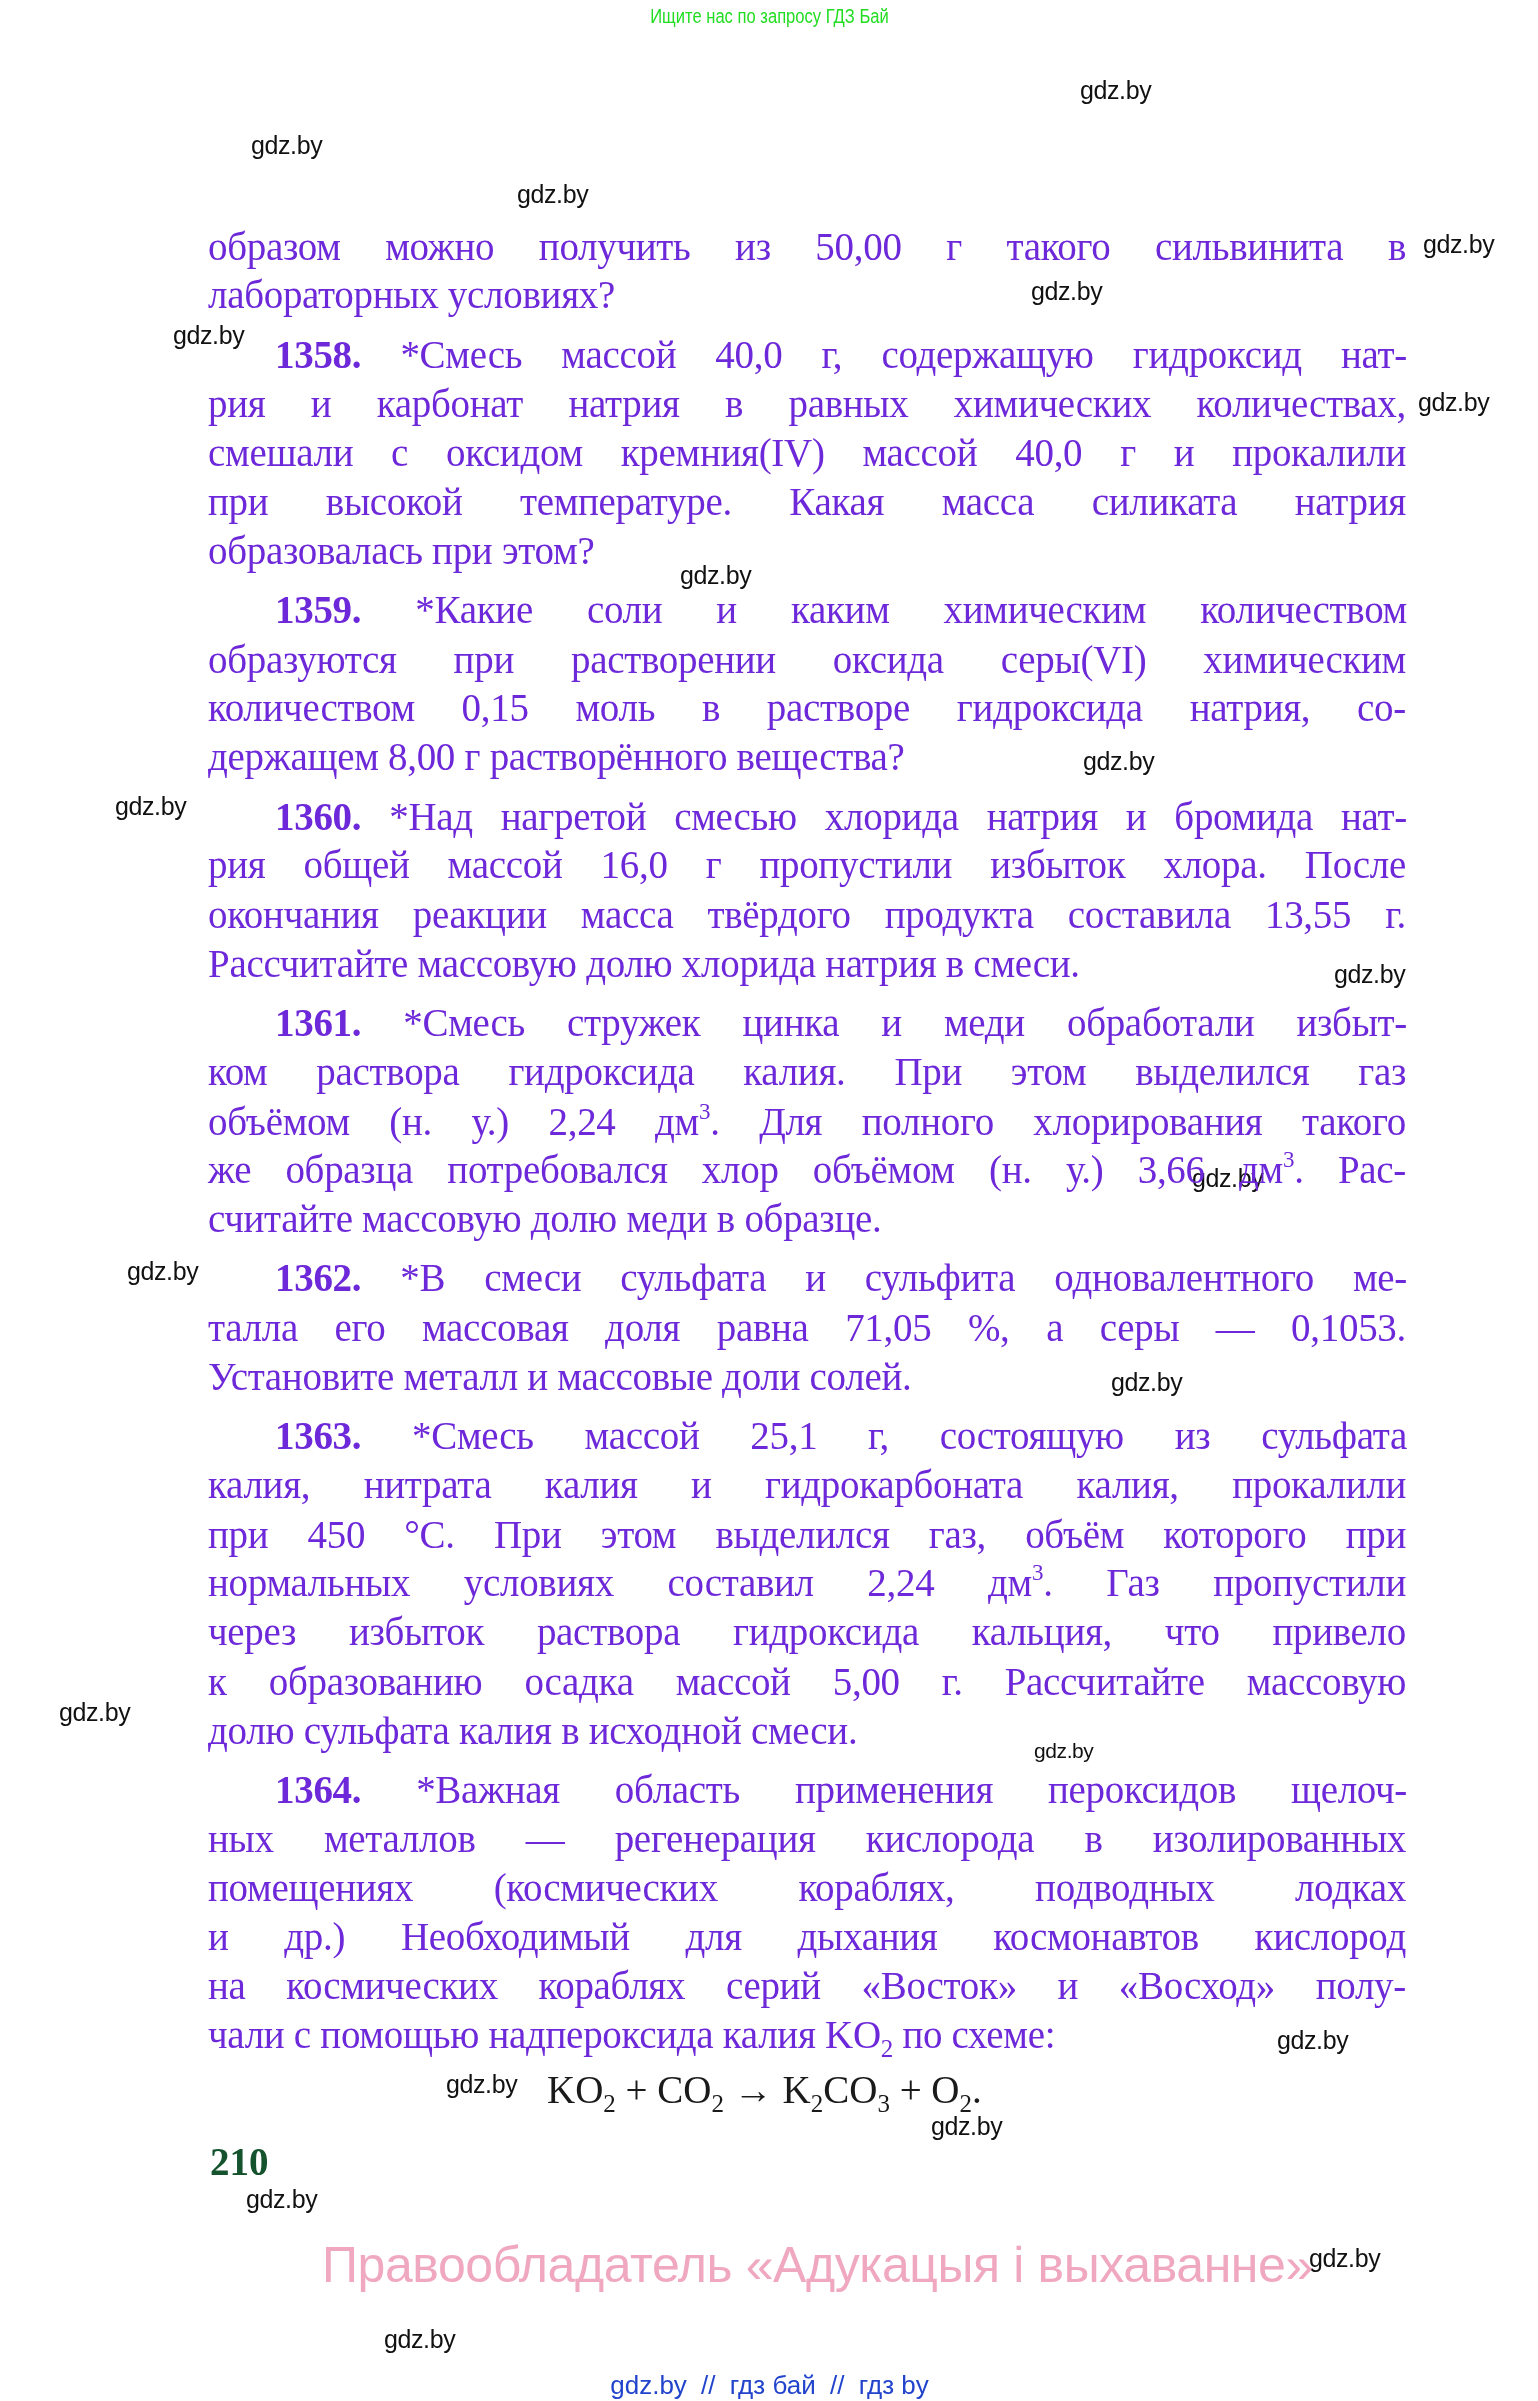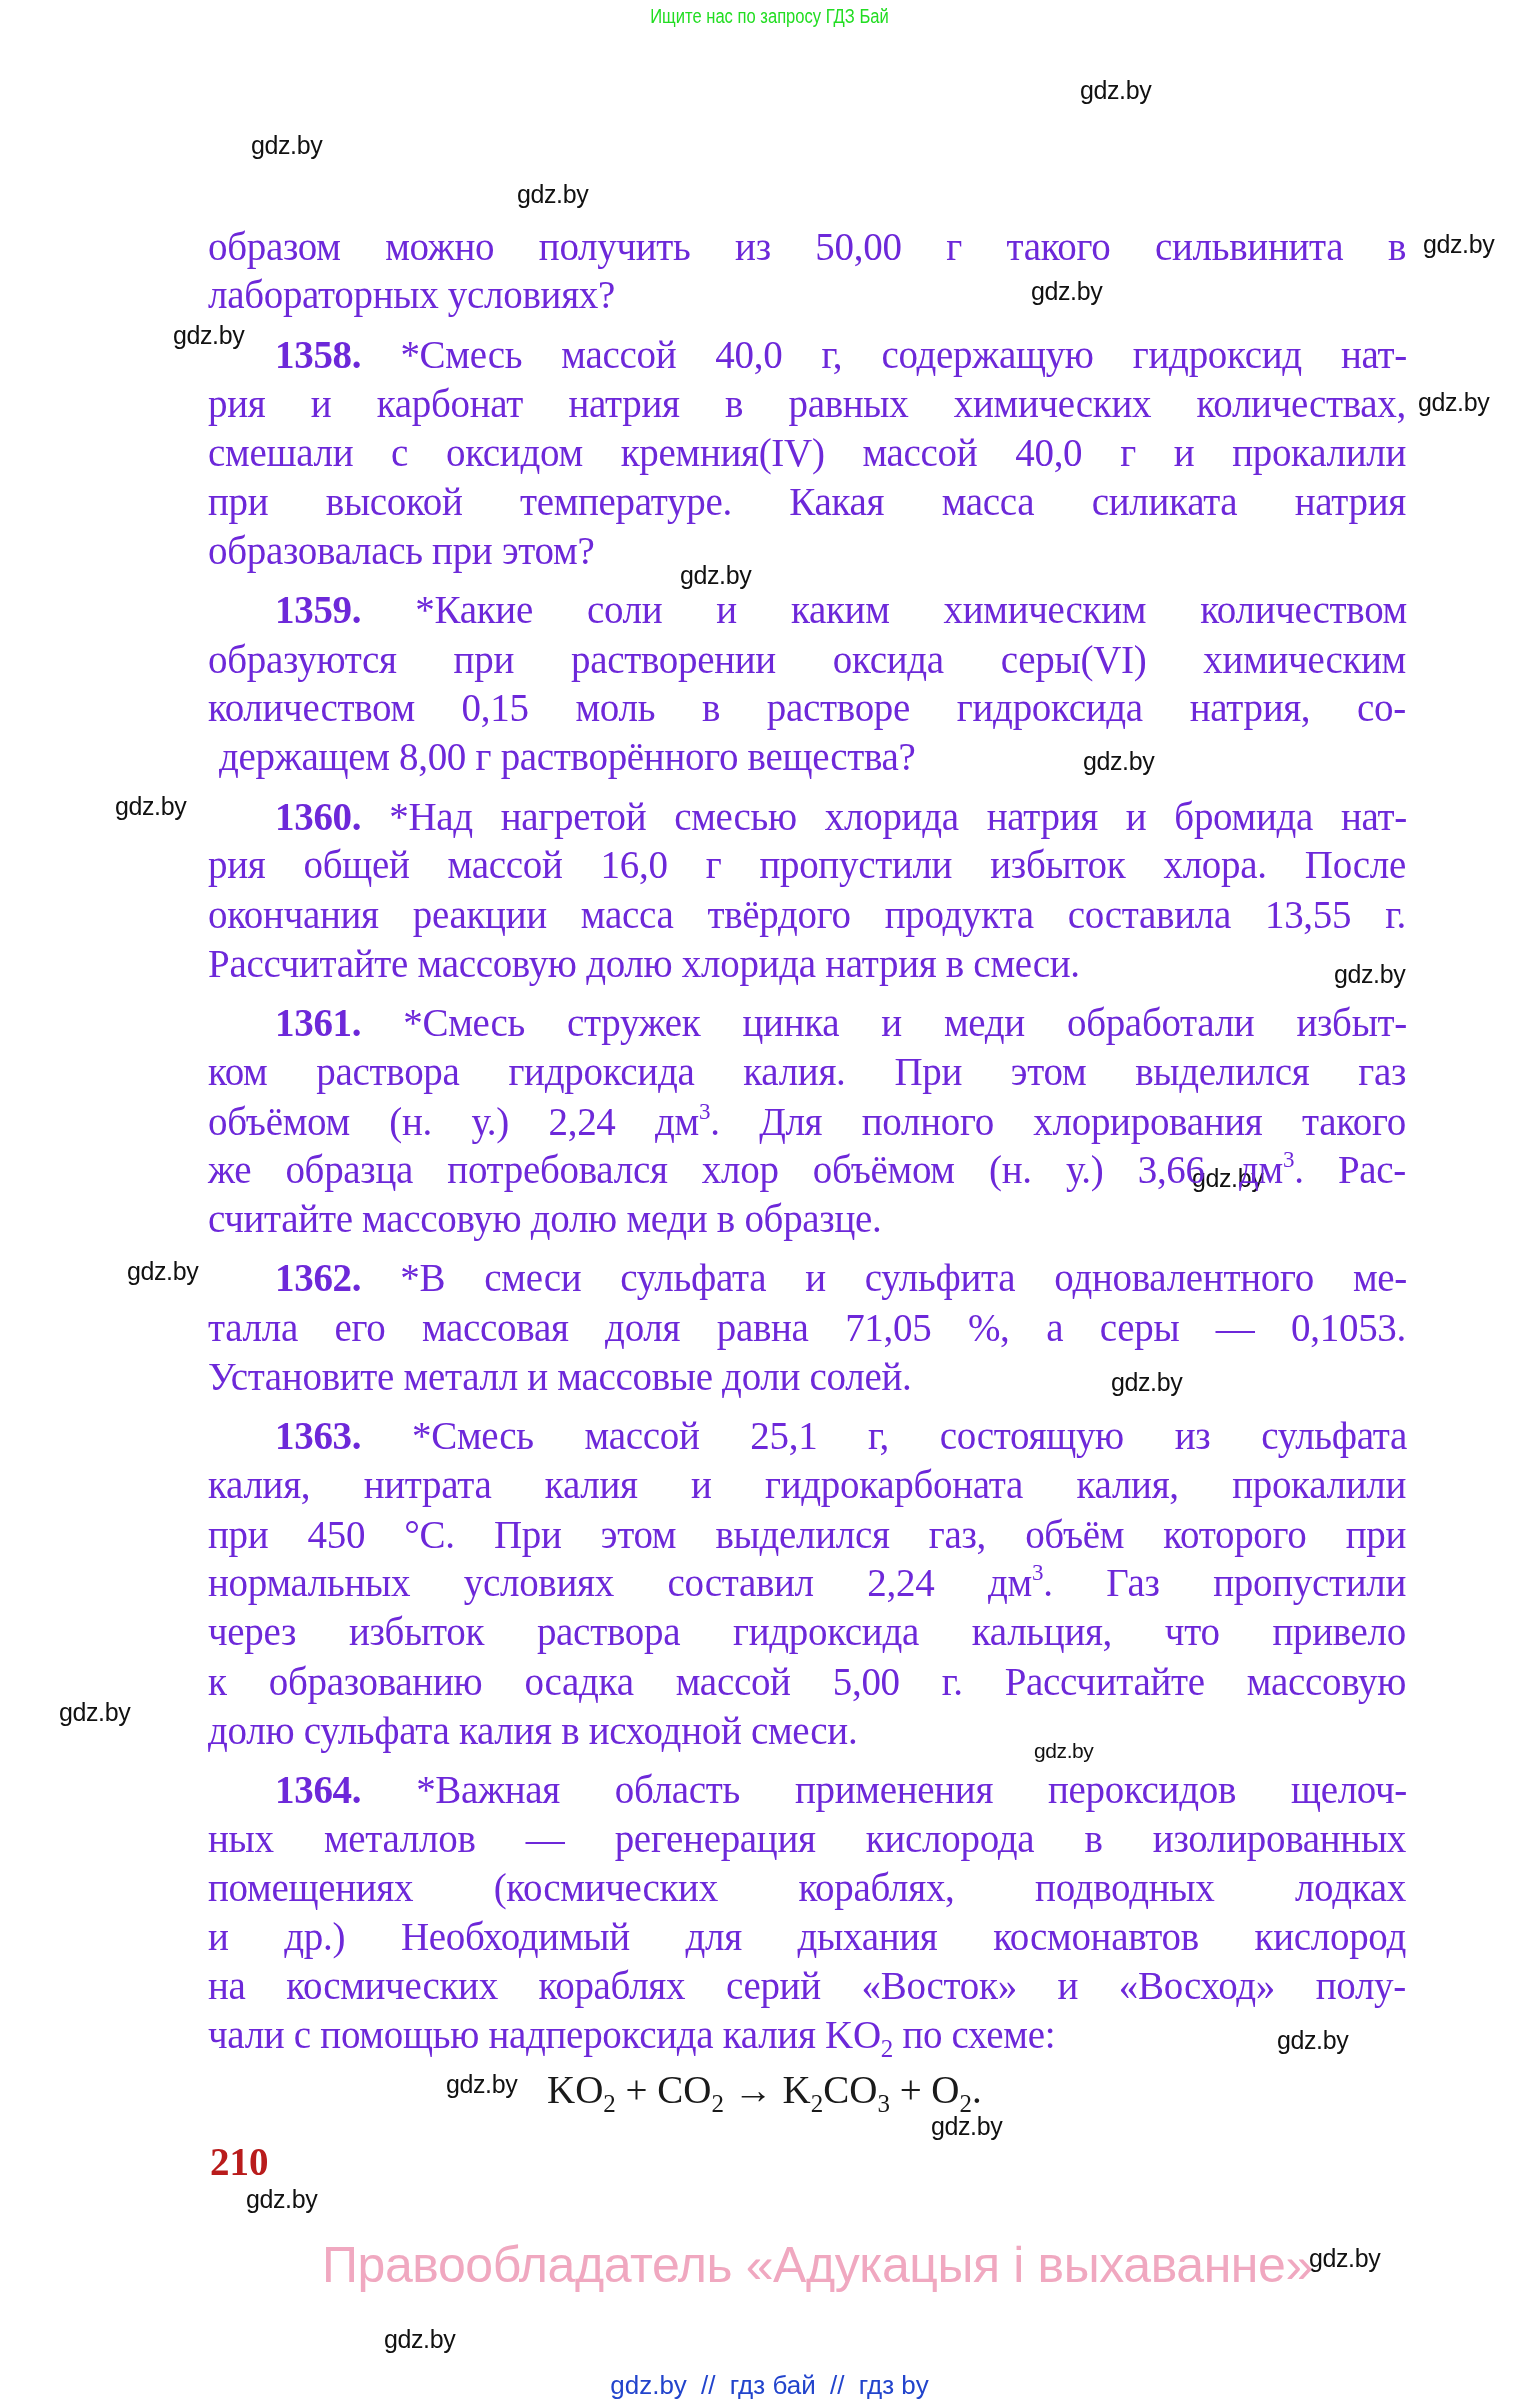--- a/index.html
+++ b/index.html
@@ -9,21 +9,21 @@
   .wm { position:absolute; font-family:"Liberation Sans", sans-serif; font-size:25px; color:#111; letter-spacing:-0.4px; white-space:nowrap; }
   .wm.small { font-size:21px; }
   .line { position:absolute; left:208px; width:1198px; font-family:"Liberation Serif", serif; font-size:39px;
     color:#6d28d9; white-space:nowrap; text-align:justify; text-align-last:justify; height:49px; line-height:49px; letter-spacing:-0.3px; }
   .line.last { text-align-last:left; }
   .line.indent { left:275px; width:1132px; }
   .num { font-weight:bold; }
   sup { font-size:23px; line-height:0; vertical-align:16px; }
   sub { font-size:25px; line-height:0; vertical-align:-8.9px; }
   .equation { position:absolute; left:547px; top:2065px; font-family:"Liberation Serif", serif; font-size:39px; color:#1a1a1a; white-space:nowrap; line-height:49px; }
-  .page-number { position:absolute; left:210px; top:2139px; font-family:"Liberation Serif", serif; font-weight:bold; font-size:39px; color:#b91c1c; }
+  .page-number { position:absolute; left:210px; top:2139px; font-family:"Liberation Serif", serif; font-weight:bold; font-size:39px; color:#14532d; }
   .copyright { position:absolute; left:322px; top:2236px; font-family:"Liberation Sans", sans-serif; font-size:50px; color:#f0a8c0; white-space:nowrap; letter-spacing:-0.4px; }
   .footer-links { position:absolute; left:0; width:1539px; top:2370px; text-align:center; font-family:"Liberation Sans", sans-serif; font-size:26px; color:#2244cc; }
   .footer-links span { margin:0 3.5px; }
 </style>
 </head>
 <body>
 
 <div class="top-banner">Ищите нас по запросу ГДЗ Бай</div>
 
 <div class="wm" style="left:1080px;top:76px;">gdz.by</div>
@@ -54,21 +54,21 @@
 
 <div class="line indent" style="top:330px;"><span class="num">1358.</span> <span>*Смесь массой 40,0 г, содержащую гидроксид нат-</span></div>
 <div class="line" style="top:379px;">рия и карбонат натрия в равных химических количествах,</div>
 <div class="line" style="top:428px;">смешали с оксидом кремния(IV) массой 40,0 г и прокалили</div>
 <div class="line" style="top:477px;">при высокой температуре. Какая масса силиката натрия</div>
 <div class="line last" style="top:526px;">образовалась при этом?</div>
 
 <div class="line indent" style="top:585px;"><span class="num">1359.</span> <span>*Какие соли и каким химическим количеством</span></div>
 <div class="line" style="top:635px;">образуются при растворении оксида серы(VI) химическим</div>
 <div class="line" style="top:683px;">количеством 0,15 моль в растворе гидроксида натрия, со-</div>
-<div class="line last" style="top:732px;margin-left:11px;">держащем 8,00 г растворённого вещества?</div>
+<div class="line last" style="top:732px;">держащем 8,00 г растворённого вещества?</div>
 
 <div class="line indent" style="top:792px;"><span class="num">1360.</span> <span>*Над нагретой смесью хлорида натрия и бромида нат-</span></div>
 <div class="line" style="top:840px;">рия общей массой 16,0 г пропустили избыток хлора. После</div>
 <div class="line" style="top:890px;">окончания реакции масса твёрдого продукта составила 13,55 г.</div>
 <div class="line last" style="top:939px;">Рассчитайте массовую долю хлорида натрия в смеси.</div>
 
 <div class="line indent" style="top:998px;"><span class="num">1361.</span> <span>*Смесь стружек цинка и меди обработали избыт-</span></div>
 <div class="line" style="top:1047px;">ком раствора гидроксида калия. При этом выделился газ</div>
 <div class="line" style="top:1097px;"><span>объёмом (н. у.) 2,24 дм</span><sup>3</sup><span>. Для полного хлорирования такого</span></div>
 <div class="line" style="top:1145px;"><span>же образца потребовался хлор объёмом (н. у.) 3,66 дм</span><sup>3</sup><span>. Рас-</span></div>

